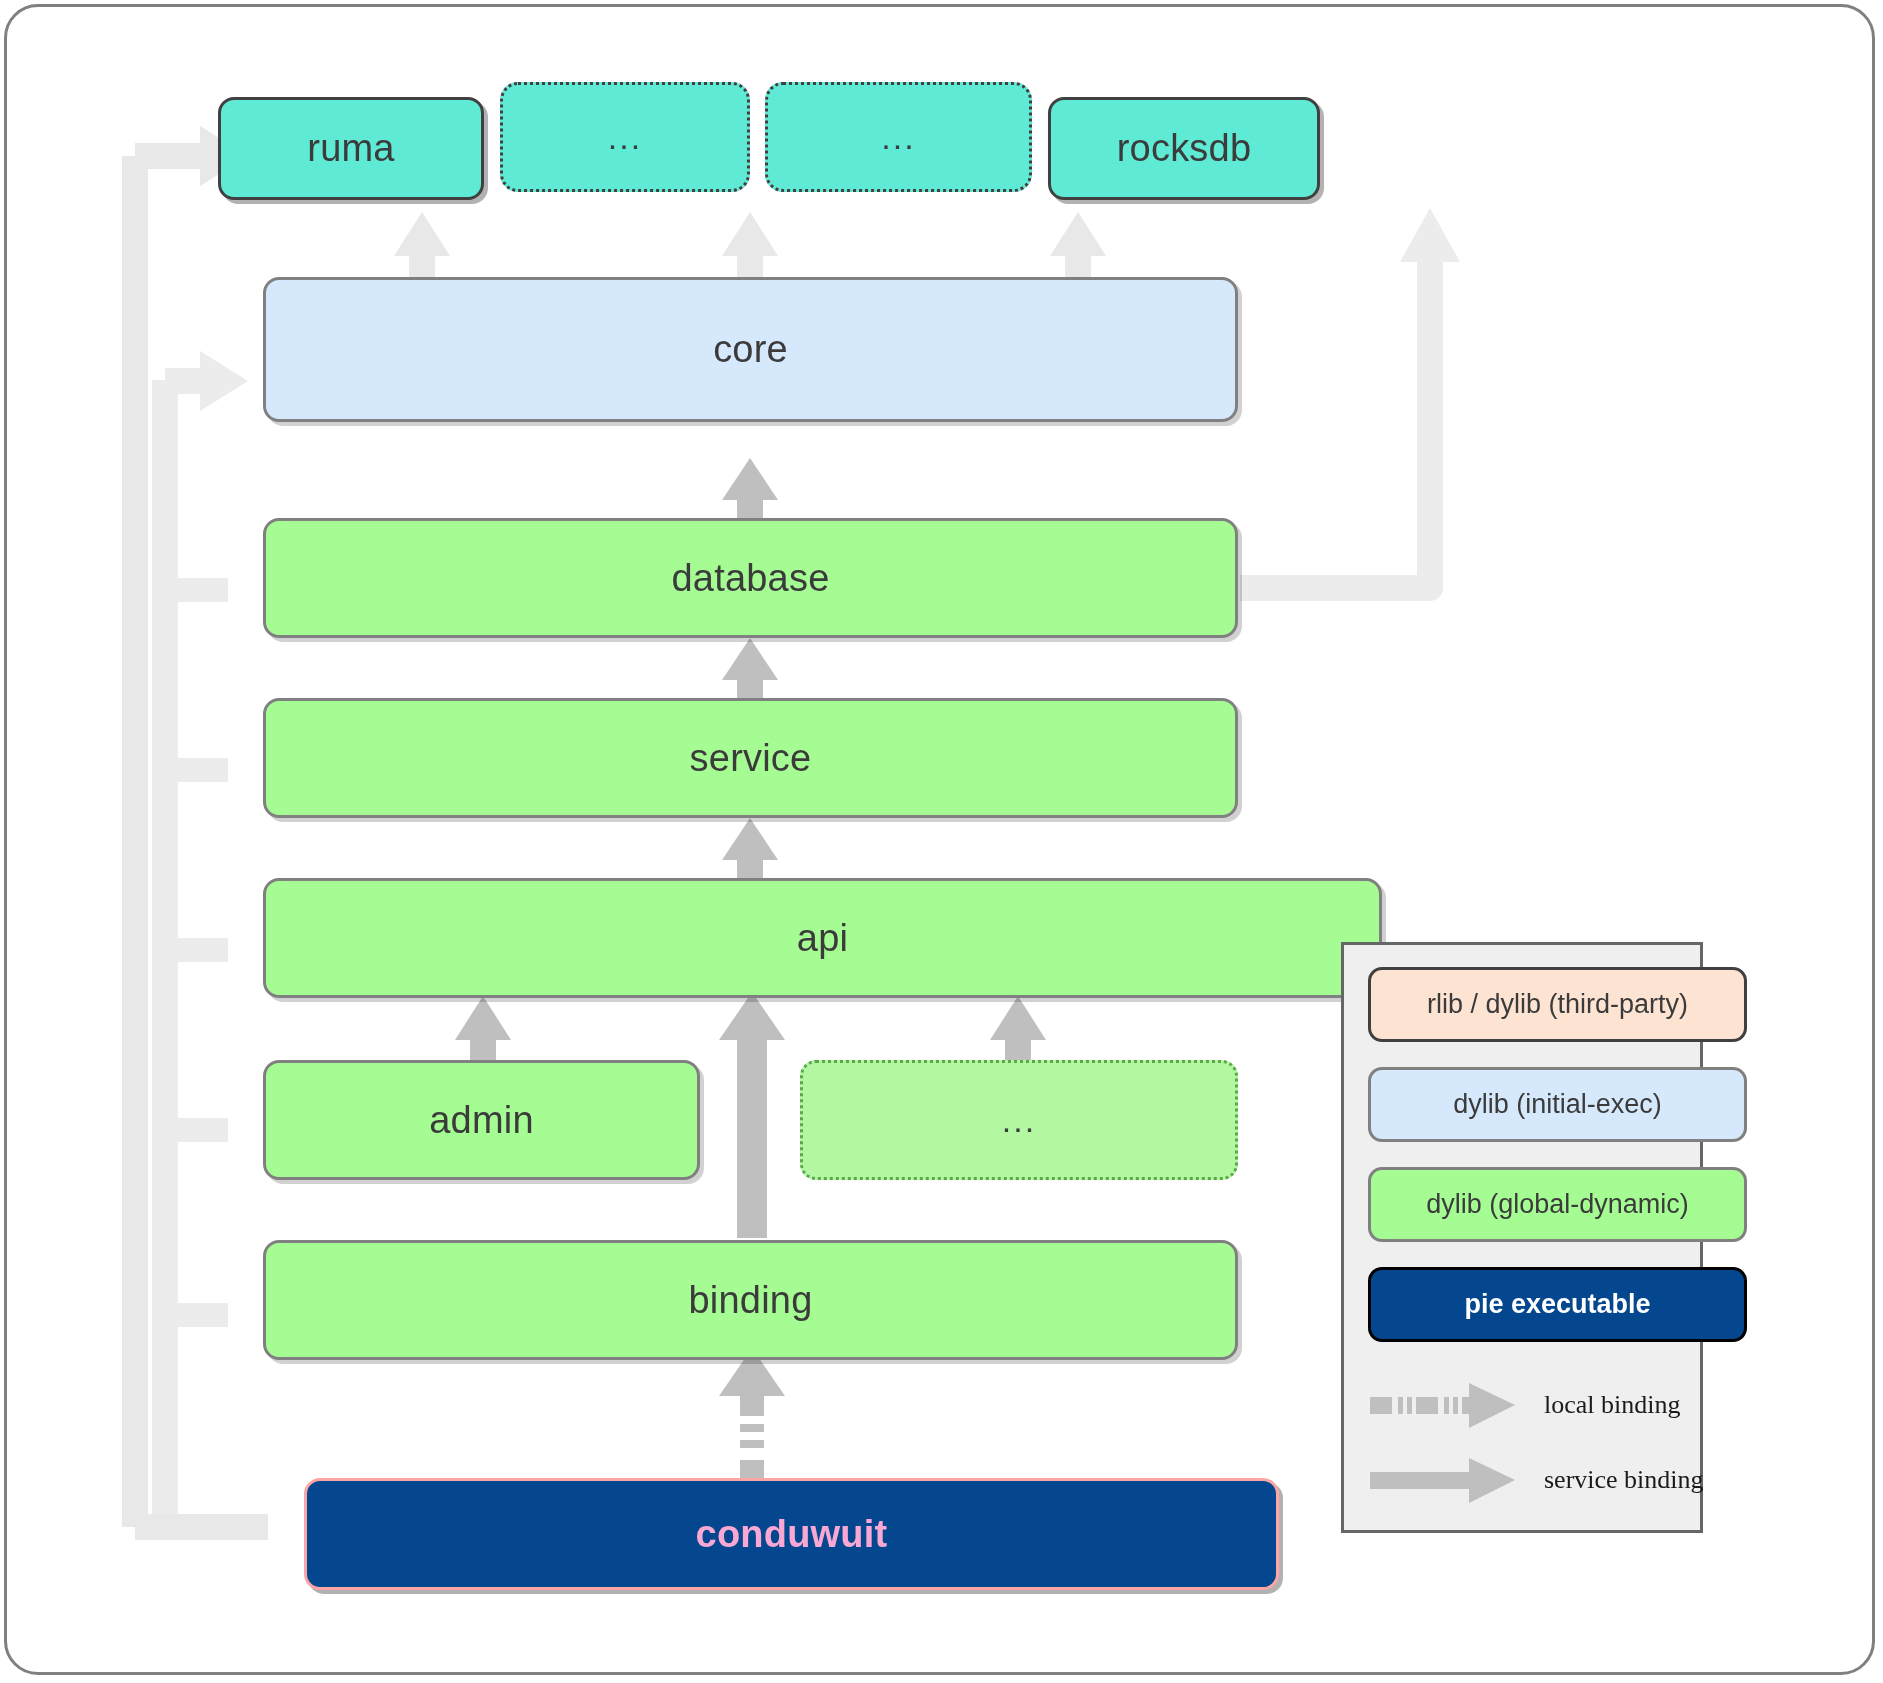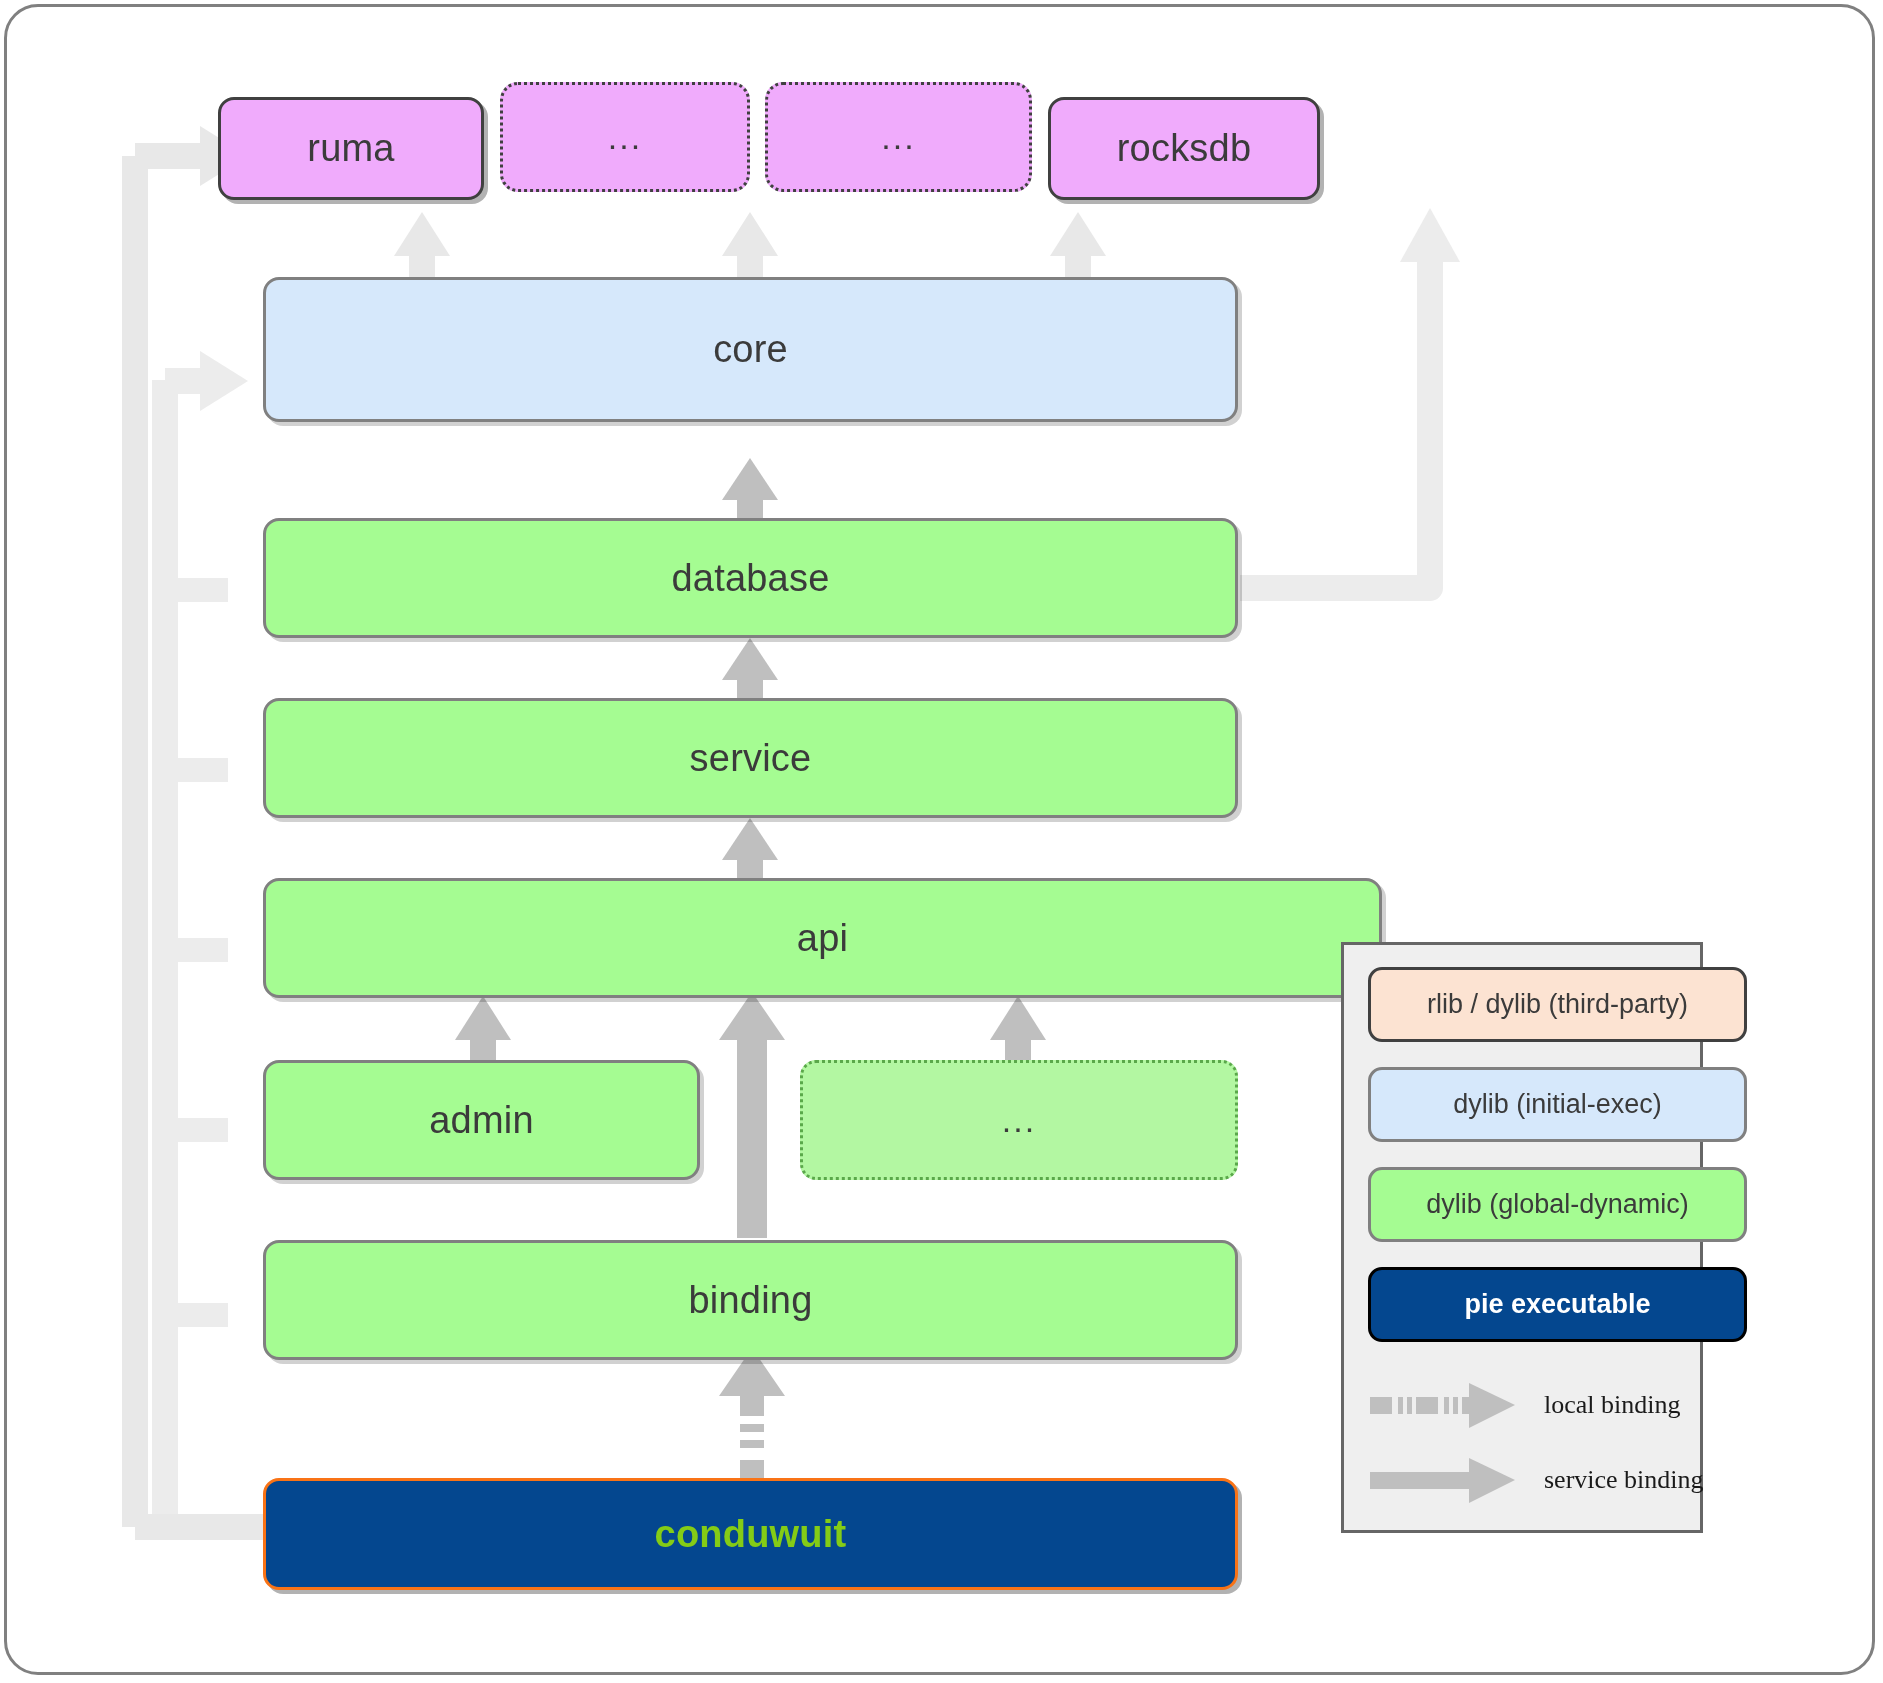--- a/index.html
+++ b/index.html
@@ -35,26 +35,26 @@
     box-sizing: border-box;
     display: flex;
     align-items: center;
     justify-content: center;
     border-radius: 16px;
     font-size: 38px;
     color: #3b3b3b;
     letter-spacing: 0.2px;
     z-index: 6;
   }
-  .node.third  { background: #f0abfc; border: 3px solid #404040; }
+  .node.third  { background: #5eead4; border: 3px solid #404040; }
   .node.third.dotted { border: 3px dotted #404040; border-radius: 18px; }
   .node.iexec  { background: #d6e8fb; border: 3px solid #808080; }
   .node.gdyn   { background: #a5fc92; border: 3px solid #808080; }
   .node.gdyn.dotted { background: #b3f7a2; border: 3px dotted #5aa84a; }
-  .node.pie    { background: #04478f; border: 3px solid #f97316; color: #84cc16; font-weight: bold; }
+  .node.pie    { background: #04478f; border: 3px solid #fca5a5; color: #f9a8d4; font-weight: bold; margin-left: 41px; }
   .node.shadow { box-shadow: 4px 4px 0 rgba(0,0,0,0.30); }
   .node.shadow-soft { box-shadow: 4px 4px 0 rgba(0,0,0,0.18); }
 
   .ellipsis { letter-spacing: 2px; font-size: 34px; }
 
   
   .conn { position: absolute; z-index: 2; }
   svg.conn { overflow: visible; }
 
   

